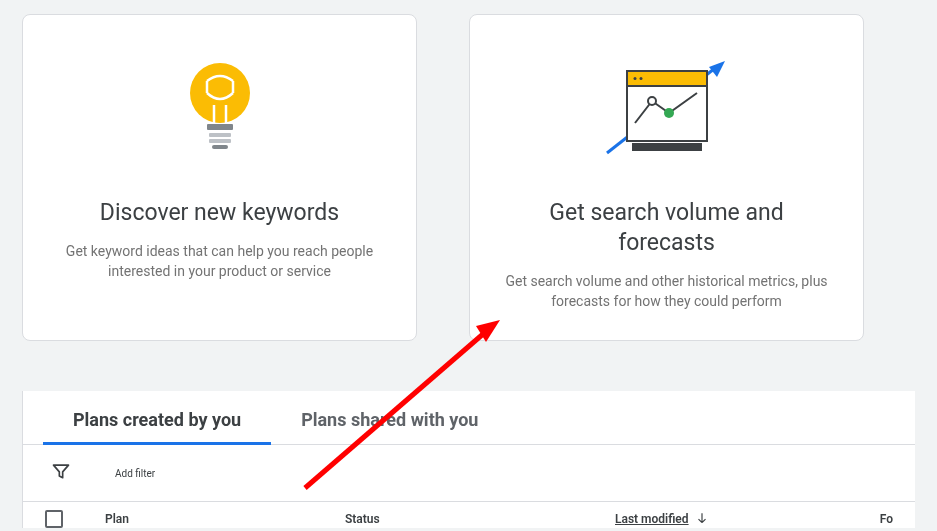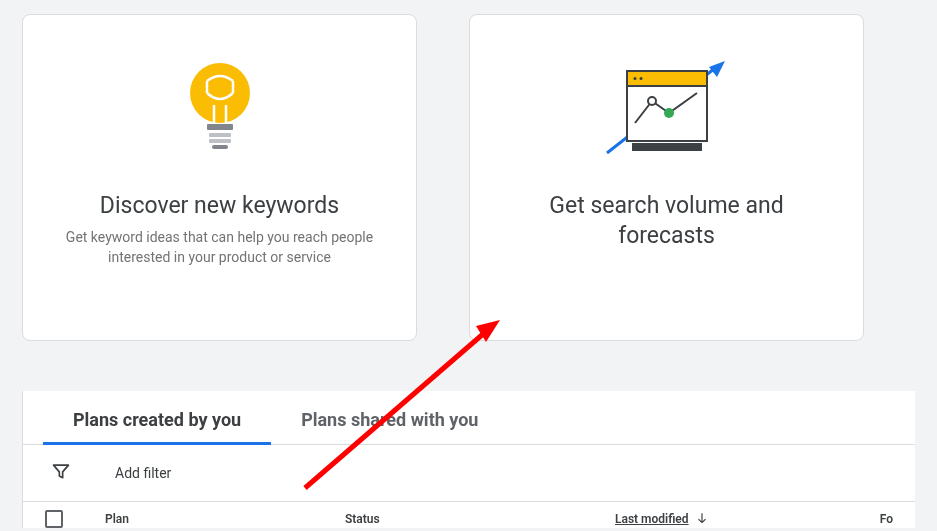--- a/index.html
+++ b/index.html
@@ -21,20 +21,21 @@
       border: 1px solid #dadce0;
       border-radius: 8px;
       width: 395px;
       height: 327px;
       display: flex;
       flex-direction: column;
       align-items: center;
       justify-content: flex-start;
       padding: 28px 30px 16px 30px;
       cursor: pointer;
+      gap: 7px;
     }
     .card-illustration {
       height: 120px;
       display: flex;
       align-items: center;
       justify-content: center;
       margin-top: 8px;
       margin-bottom: 20px;
     }
     .card-title {
@@ -88,21 +89,21 @@
       display: flex;
       align-items: center;
       padding: 16px 28px;
       border-bottom: 1px solid #dadce0;
       gap: 44px;
     }
     .filter-icon {
       color: #3c4043;
     }
     .add-filter-text {
-      font-size: 14px;
+      font-size: 10px;
       color: #3c4043;
     }
     .table-header-row {
       display: flex;
       align-items: center;
       padding: 8px 22px 0 22px;
       font-size: 12px;
       font-weight: 600;
       color: #3c4043;
     }
@@ -166,20 +167,21 @@
         <rect x="30" y="10" width="80" height="15" fill="#fbbc04" stroke="#3c4043" stroke-width="2"></rect>
         <circle cx="38" cy="17.5" r="1.5" fill="#3c4043"></circle>
         <circle cx="44" cy="17.5" r="1.5" fill="#3c4043"></circle>
         <polyline points="38,62 55,40 72,52 100,32" stroke="#3c4043" stroke-width="2" fill="none"></polyline>
         <circle cx="55" cy="40" r="4" fill="#fff" stroke="#3c4043" stroke-width="2"></circle>
         <circle cx="72" cy="52" r="5" fill="#34a853"></circle>
         <rect x="35" y="82" width="70" height="8" fill="#3c4043"></rect>
       </svg>
     </div>
     <div class="card-title">Get search volume and forecasts</div>
+    <div class="card-desc">Get search volume and other historical metrics, plus forecasts for how they could perform</div>
   </div>
 </div>
 
 <div class="plans-section">
   <div class="tabs">
     <div class="tab active">Plans created by you</div>
     <div class="tab">Plans shared with you</div>
   </div>
   <div class="filter-row">
     <span class="filter-icon">

